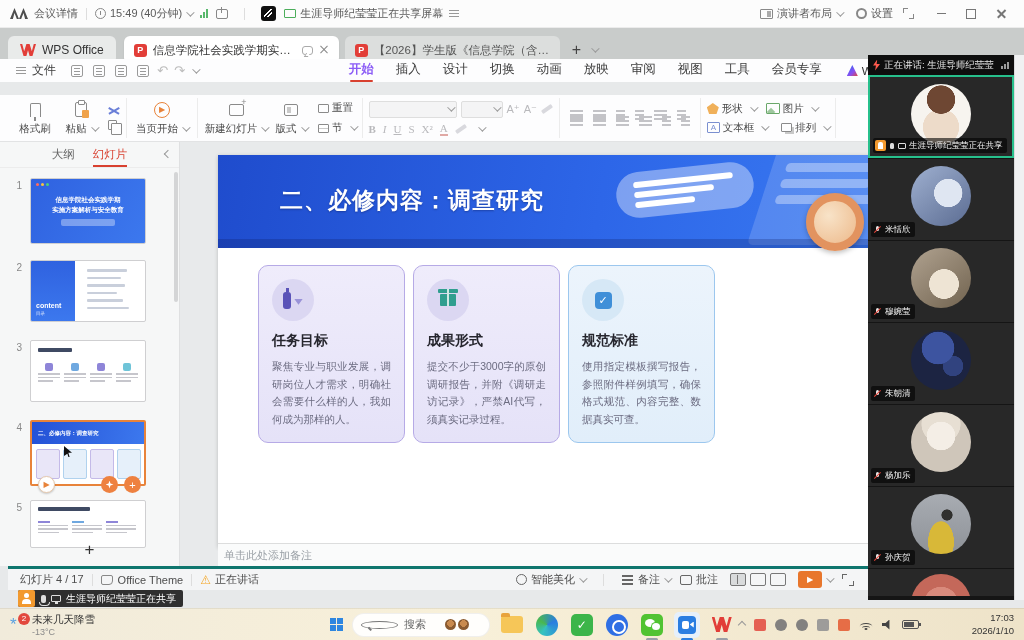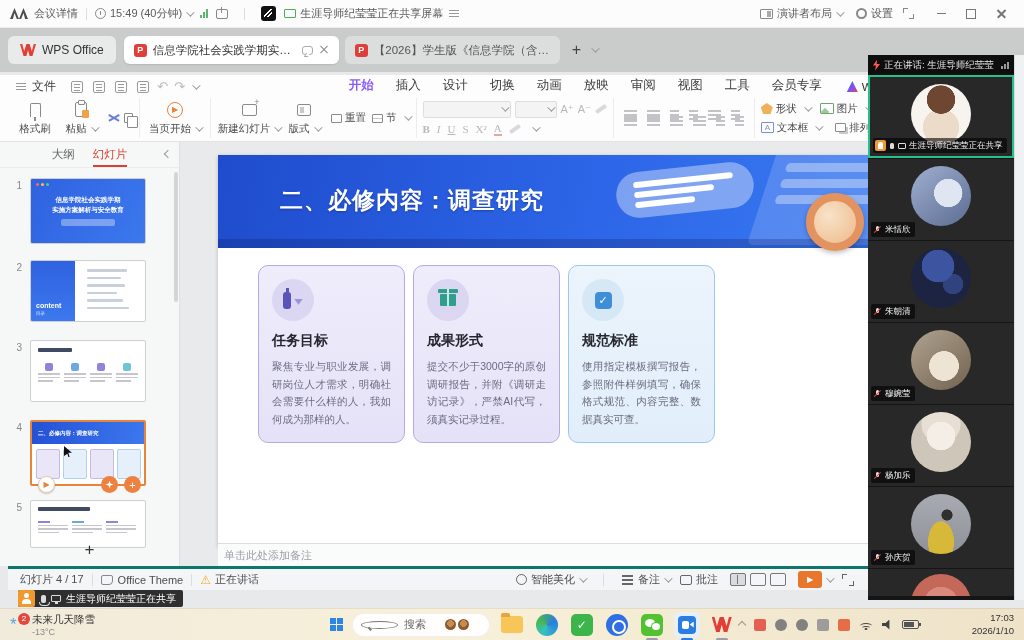--- a/index.html
+++ b/index.html
@@ -49,21 +49,21 @@
   .p-badge { width:13px; height:13px; background:#e23e38; color:#fff; border-radius:3px; font-size:9px; font-weight:bold; display:flex; align-items:center; justify-content:center; margin-right:6px; flex:none; }
   .doc-tab .label { white-space:nowrap; overflow:hidden; text-overflow:ellipsis; }
   .cmt-ic { width:11px; height:9px; border:1px solid #aaa; border-radius:3px; margin:0 6px; flex:none; position:relative; }
   .cmt-ic::after { content:""; position:absolute; left:2px; bottom:-3px; width:3px; height:3px; background:#fff; border-left:1px solid #aaa; border-bottom:1px solid #aaa; transform:skewX(-30deg); }
   .tab-close { width:10px; height:10px; position:relative; flex:none; }
   .tab-close::before,.tab-close::after { content:""; position:absolute; top:4px; left:0; width:10px; height:1px; background:#888; }
   .tab-close::before { transform:rotate(45deg); } .tab-close::after { transform:rotate(-45deg); }
   .new-tab { font-size:16px; color:#444; padding:0 6px; }
 
   
-  .menu-bar { position:absolute; left:0; top:75px; width:1024px; height:23px; background:#fdfdfe; display:flex; align-items:center; padding:4px 10px; z-index:10; }
+  .menu-bar { position:absolute; left:0; top:59px; width:1024px; height:23px; background:#fdfdfe; display:flex; align-items:center; padding:4px 10px; z-index:10; }
   .menu-bar .file { font-size:12px; color:#3d3d3d; margin-right:10px; display:flex; align-items:center; }
   .mini-ic { width:12px; height:12px; border:1px solid #9a9a9a; border-radius:2px; margin:0 5px; position:relative; }
   .mini-ic::after { content:""; position:absolute; left:2px; top:2px; right:2px; height:1px; background:#9a9a9a; box-shadow:0 3px #9a9a9a,0 6px #9a9a9a; }
   .undo-redo { color:#bdbdbd; font-size:13px; margin:0 3px; font-family:"DejaVu Sans",sans-serif; }
   .ribbon-tabs { display:flex; margin-left:140px; }
   .rtab { padding:0 11px; font-size:12.5px; color:#3d3d3d; height:23px; line-height:21px; position:relative; }
   .rtab.active { color:#8b5cf6; font-weight:bold; }
   .rtab.active::after { content:""; position:absolute; left:12px; right:12px; bottom:0; height:2.5px; background:#d8402f; border-radius:2px; }
   .ai-area { display:flex; align-items:center; margin-left:14px; font-size:11.5px; color:#333; }
   .ai-logo { width:11px; height:11px; background:linear-gradient(135deg,#2a6df5,#8a4df0 60%,#e0483c); clip-path:polygon(50% 0,100% 100%,0 100%); margin-right:4px; }
@@ -73,21 +73,21 @@
   
   .ribbon { position:absolute; left:0; top:95px; width:1024px; height:47px; background:#fdfdfe; border-bottom:1px solid #e2e3e4; display:flex; align-items:center; padding:0 6px; z-index:10; }
   .rgroup { display:flex; align-items:center; height:40px; padding:0 6px; border-right:1px solid #ececec; }
   .rbig { width:46px; text-align:center; font-size:10.5px; color:#4a4a4a; }
   .rbig .ic { height:18px; display:flex; align-items:center; justify-content:center; margin-bottom:3px; }
   .brush-ic { width:11px; height:14px; border:1.5px solid #8a8a8a; border-bottom:none; border-radius:2px 2px 0 0; position:relative; }
   .brush-ic::after { content:""; position:absolute; left:3px; bottom:-4px; width:2px; height:4px; background:#8a8a8a; }
   .clip-ic { width:12px; height:15px; border:1.5px solid #8a8a8a; border-radius:2px; position:relative; }
   .clip-ic::after { content:""; position:absolute; left:2px; top:-3px; width:5px; height:3px; background:#fff; border:1px solid #8a8a8a; border-radius:1px; }
   .clip-ic i { position:absolute; right:-3px; bottom:-2px; width:7px; height:8px; background:#f0a24a; border-radius:1px; }
-  .smallcol { display:flex; flex-direction:row; gap:4px; margin-left:4px; }
+  .smallcol { display:flex; flex-direction:column; gap:4px; margin-left:4px; }
   .cut-ic { width:12px; height:10px; position:relative; }
   .cut-ic::before,.cut-ic::after { content:""; position:absolute; top:4px; left:0; width:12px; height:1.5px; background:#6a7fd8; }
   .cut-ic::before { transform:rotate(30deg); } .cut-ic::after { transform:rotate(-30deg); }
   .copy-ic { width:9px; height:10px; border:1.2px solid #8a8a8a; border-radius:1px; position:relative; }
   .copy-ic::after { content:""; position:absolute; left:2px; top:2px; width:9px; height:10px; border:1.2px solid #8a8a8a; border-radius:1px; background:#fdfdfe; }
   .play-circ { width:16px; height:16px; border:1.5px solid #e8833a; border-radius:50%; color:#e8833a; font-size:8px; display:flex; align-items:center; justify-content:center; }
   .slideplus-ic { width:15px; height:12px; border:1.5px solid #8a8a8a; border-radius:2px; position:relative; }
   .slideplus-ic::after { content:"+"; position:absolute; right:-4px; top:-8px; color:#8a8a8a; font-size:9px; }
   .layout2-ic { width:14px; height:12px; border:1.5px solid #8a8a8a; border-radius:2px; position:relative; }
   .layout2-ic::after { content:""; position:absolute; left:2px; top:2px; width:4px; height:6px; background:#c9c9c9; }
@@ -717,32 +717,32 @@
 
   <div class="vtile">
     <span class="avatar av2"></span>
     <div class="vlabel">
       <span class="mic-off"></span>
       <span>米恬欣</span>
     </div>
   </div>
 
   <div class="vtile">
+    <span class="avatar av3"></span>
+    <div class="vlabel">
+      <span class="mic-off"></span>
+      <span>穆婉莹</span>
+    </div>
+  </div>
+
+  <div class="vtile">
     <span class="avatar av4"></span>
     <div class="vlabel">
       <span class="mic-off"></span>
       <span>朱朝清</span>
-    </div>
-  </div>
-
-  <div class="vtile">
-    <span class="avatar av3"></span>
-    <div class="vlabel">
-      <span class="mic-off"></span>
-      <span>穆婉莹</span>
     </div>
   </div>
 
   <div class="vtile">
     <span class="avatar av5"></span>
     <div class="vlabel">
       <span class="mic-off"></span>
       <span>杨加乐</span>
     </div>
   </div>

